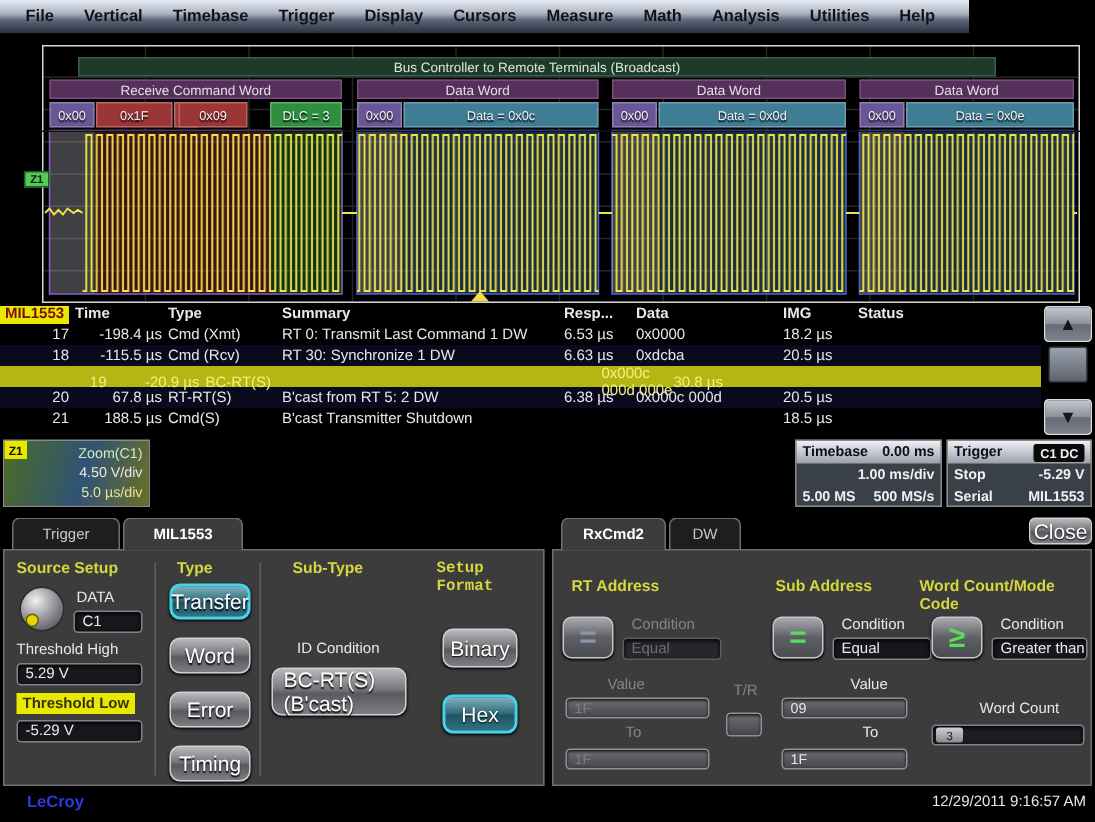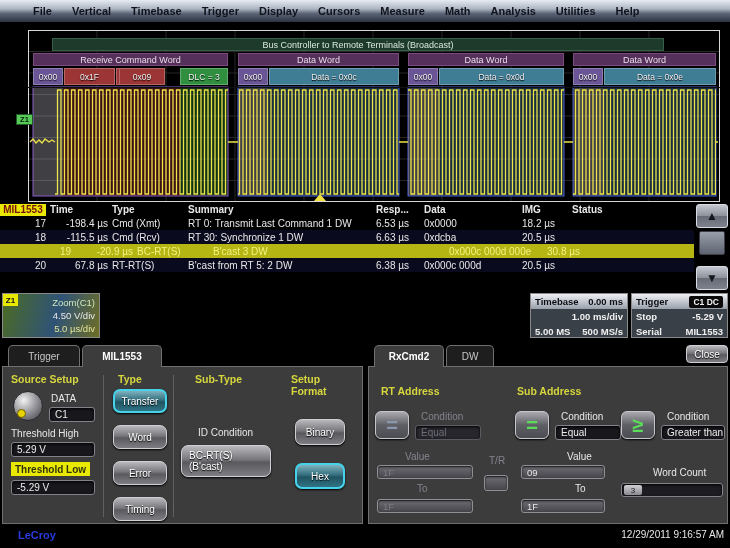--- a/index.html
+++ b/index.html
@@ -1,23 +1,23 @@
 <!DOCTYPE html>
 <html><head>
 <meta charset="utf-8">
 <style>
   * { margin:0; padding:0; box-sizing:border-box; }
   body { background:#111; font-family:"Liberation Sans", sans-serif; }
   #screen { position:relative; width:730px; height:548px; background:#000; overflow:hidden;
             font-family:"Liberation Sans", sans-serif; }
 
   
-  .menubar { position:absolute; left:0; top:0; width:730px; height:22px;
+  .menubar { position:absolute; left:0; top:0; width:646px; height:22px;
     background:linear-gradient(#e7ebf2 0%, #aeb6c4 40%, #5a6475 62%, #2b3342 100%);
-    display:flex; align-items:center; padding-left:24px; gap:2px; }
+    display:flex; align-items:center; padding-left:8px; gap:2px; }
   .menu-item { font-size:11px; font-weight:bold; color:#10131c; padding:2px 9px; cursor:default; }
 
   
   .wave-area { position:absolute; left:28px; top:30px; width:692px; height:172px; }
   .wave-area svg { position:absolute; left:0; top:0; }
   .banner-bus { position:absolute; left:24px; top:8px; width:612px; height:13px;
     background:#1e3a2b; border:1px solid #35604a; color:#d9e9dc; font-size:9px;
     display:flex; align-items:center; justify-content:center; }
   .wband { position:absolute; top:23px; height:13px; background:#55305a; border:1px solid #7a4a80;
     color:#e9dcea; font-size:9px; display:flex; align-items:center; justify-content:center; }
@@ -69,21 +69,21 @@
   
   .panel { position:absolute; background:#3c3c3c; border:1px solid #6f6f6f; }
   .tab { position:absolute; height:22px; border:1px solid #6f6f6f; border-bottom:none;
     border-radius:5px 5px 0 0; font-size:10px; display:flex; align-items:center;
     justify-content:center; color:#c8c8c8; background:#1e1e1e; }
   .tab.active { background:#3c3c3c; color:#fff; font-weight:bold; z-index:3; }
   .yellow-h { color:#d6d63e; font-size:10.5px; font-weight:bold; }
   .wlabel { color:#e8e8e8; font-size:10px; }
   .glabel { color:#84848e; font-size:10px; }
   .btn { background:linear-gradient(#b9b9bd, #77777c 45%, #59595e 55%, #7d7d83);
-    border:1px solid #cfcfd4; border-radius:7px; color:#fff; font-size:10px;
+    border:1px solid #cfcfd4; border-radius:7px; color:#fff; font-size:14px;
     display:flex; align-items:center; justify-content:center; text-shadow:0 1px 1px #000;
     box-shadow:0 1px 2px #000; cursor:default; }
   .btn.sel { border:2px solid #46d2ea; background:linear-gradient(#7fb2bf,#35707f 45%,#215461 55%,#2f7384); }
   .field { background:#17171c; border:1px solid #82828a; border-radius:3px; color:#ececec;
     font-size:10px; display:flex; align-items:center; padding:0 5px;
     box-shadow:inset 0 1px 3px #000; }
   .field.dis { color:#6d6d78; background:#26262c; border-color:#5a5a62; }
   .dropfield { background:linear-gradient(#6d6d73,#46464c); border:1px solid #8f8f96; border-radius:3px;
     color:#e6e6e6; font-size:9.5px; display:flex; align-items:center; padding:0 5px;
     box-shadow:inset 0 1px 2px #111; }
@@ -218,34 +218,43 @@
       <span>RT 30: Synchronize 1 DW</span>
       <span>6.63 µs</span>
       <span>0xdcba</span>
       <span>20.5 µs</span>
       <span></span>
     </div>
     <div class="trow sel">
       <span class="c-num">19</span>
       <span class="c-time">-20.9 µs</span>
       <span>BC-RT(S)</span>
-      <span>B'cast 3 DW</span>
       <span></span>
       <span>0x000c 000d 000e</span>
       <span>30.8 µs</span>
       <span></span>
     </div>
     <div class="trow alt">
       <span class="c-num">20</span>
       <span class="c-time">67.8 µs</span>
       <span>RT-RT(S)</span>
       <span>B'cast from RT 5: 2 DW</span>
       <span>6.38 µs</span>
       <span>0x000c 000d</span>
       <span>20.5 µs</span>
+      <span></span>
+    </div>
+    <div class="trow">
+      <span class="c-num">21</span>
+      <span class="c-time">188.5 µs</span>
+      <span>Cmd(S)</span>
+      <span>B'cast Transmitter Shutdown</span>
+      <span></span>
+      <span></span>
+      <span>18.5 µs</span>
       <span></span>
     </div>
   </div>
 
   <div class="tbl-scroll">
     <div class="sbtn" style="top:0;">
       <span>▲</span>
     </div>
     <div class="sthumb"></div>
     <div class="sbtn" style="top:62px;">
@@ -312,21 +321,21 @@
     <div class="btn" style="position:absolute; left:110px; top:94px; width:54px; height:24px;">Error</div>
     <div class="btn" style="position:absolute; left:110px; top:130px; width:54px; height:24px;">Timing</div>
 
     <div class="yellow-h" style="position:absolute; left:192px; top:6px;">Sub-Type</div>
     <div class="wlabel" style="position:absolute; left:195px; top:60px;">ID Condition</div>
     <div class="btn" style="position:absolute; left:178px; top:78px; width:90px; height:32px; flex-direction:column; align-items:flex-start; padding-left:7px;">
       <span>BC-RT(S)</span>
       <span>(B'cast)</span>
     </div>
 
-    <div class="yellow-h" style="position:absolute; left:288px; top:6px; width:52px; line-height:12px;">Setup Format</div>
+    <div class="yellow-h" style="position:absolute; left:288px; top:6px; width:52px; line-height:12px;font-family:Liberation Mono, monospace;">Setup Format</div>
     <div class="btn" style="position:absolute; left:292px; top:52px; width:50px; height:26px;">Binary</div>
     <div class="btn sel" style="position:absolute; left:292px; top:96px; width:50px; height:26px;">Hex</div>
   </div>
 
   <div class="tab active" style="left:374px; top:345px; width:70px;">RxCmd2</div>
   <div class="tab" style="left:446px; top:345px; width:48px;">DW</div>
   <div class="btn" style="position:absolute; left:686px; top:345px; width:42px; height:18px; border-radius:4px;">Close</div>
 
   <div class="panel" style="left:368px; top:366px; width:360px; height:158px;">
 
@@ -344,20 +353,21 @@
 
     <div class="yellow-h" style="position:absolute; left:148px; top:18px;">Sub Address</div>
     <div class="opbtn" style="position:absolute; left:146px; top:44px; width:34px; height:28px; color:#5ade5a;">=</div>
     <div class="wlabel" style="position:absolute; left:192px; top:44px;">Condition</div>
     <div class="field" style="position:absolute; left:186px; top:58px; width:66px; height:15px;">Equal</div>
     <div class="wlabel" style="position:absolute; left:198px; top:84px;">Value</div>
     <div class="dropfield" style="position:absolute; left:152px; top:98px; width:84px; height:14px;">09</div>
     <div class="wlabel" style="position:absolute; left:206px; top:116px;">To</div>
     <div class="dropfield" style="position:absolute; left:152px; top:132px; width:84px; height:14px;">1F</div>
 
+    <div class="yellow-h" style="position:absolute; left:244px; top:18px;">Word Count/Mode Code</div>
     <div class="opbtn" style="position:absolute; left:252px; top:44px; width:34px; height:28px; color:#5ade5a;">≥</div>
     <div class="wlabel" style="position:absolute; left:298px; top:44px;">Condition</div>
     <div class="field" style="position:absolute; left:292px; top:58px; width:64px; height:15px; white-space:nowrap; overflow:hidden;">Greater than or E</div>
     <div class="wlabel" style="position:absolute; left:284px; top:100px;">Word Count</div>
     <div class="slider" style="position:absolute; left:252px; top:116px; width:102px; height:14px;">
       <div class="thumb">3</div>
     </div>
   </div>
 
   <div class="footer-brand">LeCroy</div>

